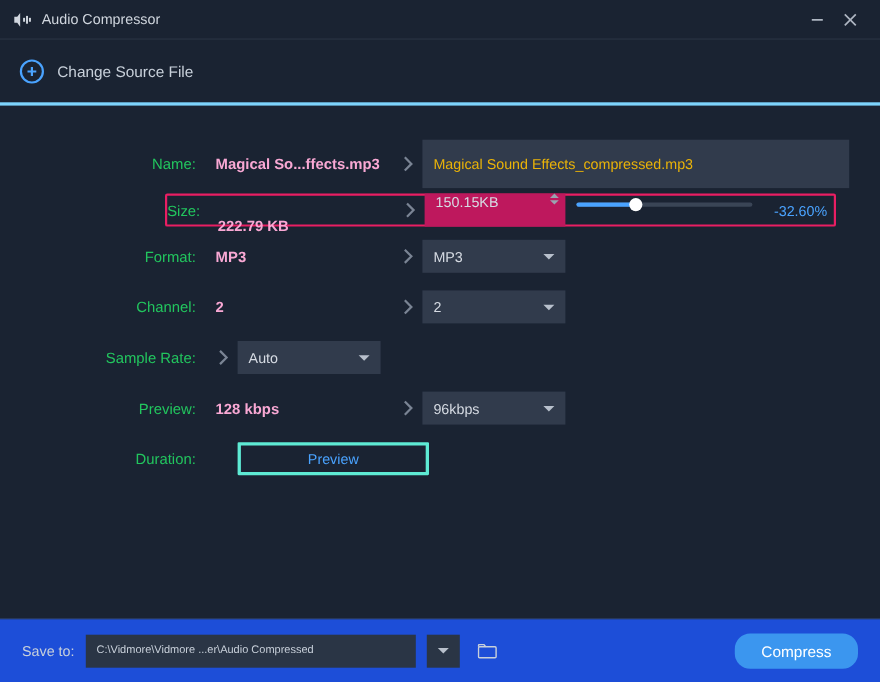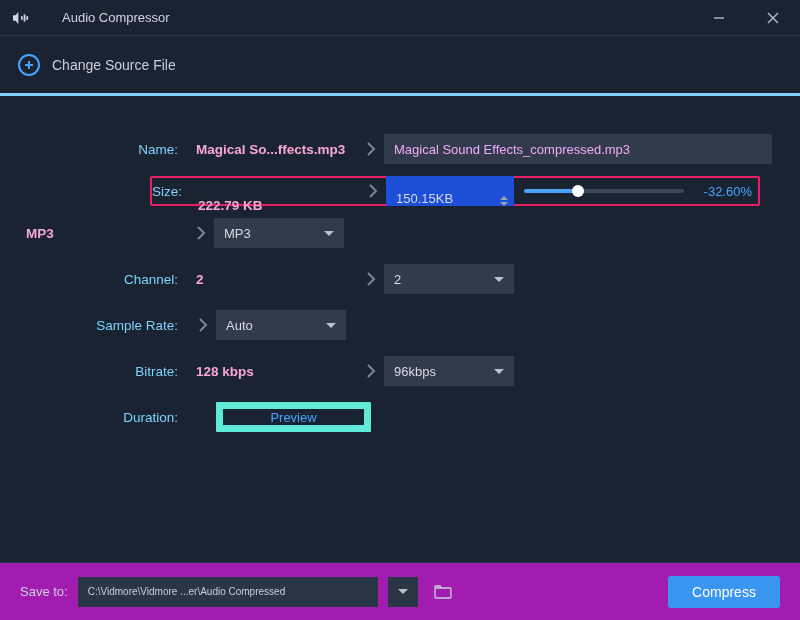--- a/index.html
+++ b/index.html
@@ -1,69 +1,69 @@
 <!DOCTYPE html>
 <html><head>
 <meta charset="utf-8">
 <style>
   * { box-sizing: border-box; margin: 0; padding: 0; font-family: "Segoe UI", Arial, sans-serif; }
   html, body { width: 800px; height: 620px; background: #1a2332; color: #c8d0da; overflow: hidden; }
   body { display: flex; flex-direction: column; }
 
-  .titlebar { height: 36px; display: flex; align-items: center; padding: 0 12px; border-bottom: 1px solid #2a3545; gap: 24px; }
+  .titlebar { height: 36px; display: flex; align-items: center; padding: 0 12px; border-bottom: 1px solid #2a3545; }
   .titlebar .app-icon { width: 18px; height: 16px; margin-right: 8px; }
   .titlebar .title { font-size: 13px; color: #d0d6de; flex: 0 0 auto; }
   .titlebar .spacer { flex: 1; }
   .titlebar .win-btn { width: 30px; height: 30px; display: flex; align-items: center; justify-content: center; color: #aeb6c2; }
 
   .subbar { height: 60px; display: flex; align-items: center; padding: 0 18px; border-bottom: 3px solid #7dd3fc; }
   .subbar .plus-circle { width: 22px; height: 22px; border: 2px solid #4aa3ff; border-radius: 50%; display: flex; align-items: center; justify-content: center; color: #4aa3ff; margin-right: 12px; }
   .subbar .label { font-size: 14px; color: #c8d0da; }
 
   .content { flex: 1; padding: 30px 20px 0 20px; }
 
   .row { display: flex; align-items: center; height: 46px; }
-  .row .lbl { width: 170px; text-align: right; font-size: 13.5px; color: #7dd3fc; padding-right: 12px; }
+  .row .lbl { width: 170px; text-align: right; font-size: 13.5px; color: #22c55e; padding-right: 12px; }
   .row .val { width: 168px; font-size: 13.5px; color: #f9a8d4; padding-left: 6px; font-weight: bold; }
   .row .arrow { width: 26px; display: flex; align-items: center; justify-content: center; }
   .row .rhs { flex: 1; display: flex; align-items: center; gap: 10px; padding-right: 6px; }
 
   .size-hl { border: 2px solid #e91e63; border-radius: 2px; height: 30px; margin-left: 130px; margin-right: 20px; padding-left: 0; margin-bottom: 4px; margin-top: 4px; }
   .size-hl .lbl { width: 40px; }
   .size-hl .val { width: 168px; margin-top: 29px; }
 
-  .textfield { height: 30px; background: #313b4c; border: none; color: #f0abfc; font-size: 13px; padding: 0 10px; outline: none; }
+  .textfield { height: 44px; background: #313b4c; border: none; color: #eab308; font-size: 13px; padding: 0 10px; outline: none; }
   .namefield { width: 388px; }
 
-  .sizebox { width: 128px; height: 30px; background: #1d4ed8; display: flex; align-items: flex-end; padding: 0 6px 0 10px; }
+  .sizebox { width: 128px; height: 30px; background: #be185d; display: flex; align-items: flex-start; padding: 0 6px 0 10px; }
   .sizebox .sv { flex: 1; font-size: 13px; color: #d6dbe3; }
   .sizebox .steppers { display: flex; flex-direction: column; gap: 2px; }
   .sizebox .steppers div { width: 0; height: 0; border-left: 4px solid transparent; border-right: 4px solid transparent; }
   .stepper-up { border-bottom: 4px solid #9aa3b0; }
   .stepper-dn { border-top: 4px solid #9aa3b0; }
 
-  .slider-wrap { flex: 1; display: flex; align-items: center; gap: 10px; }
+  .slider-wrap { flex: 1; display: flex; gap: 10px; }
   .slider { position: relative; flex: 1; height: 4px; background: #3a4556; border-radius: 2px; }
   .slider .fill { position: absolute; left: 0; top: 0; height: 4px; background: #4aa3ff; border-radius: 2px; width: 34%; }
   .slider .thumb { position: absolute; top: 50%; left: 34%; width: 12px; height: 12px; background: #fff; border-radius: 50%; transform: translate(-50%, -50%); }
   .pct { font-size: 13px; color: #4aa3ff; min-width: 58px; text-align: right; }
 
   .dropdown { width: 130px; height: 30px; background: #313b4c; display: flex; align-items: center; padding: 0 10px; cursor: pointer; }
   .dropdown .dv { flex: 1; font-size: 13px; color: #d6dbe3; }
   .caret-down { width: 0; height: 0; border-left: 5px solid transparent; border-right: 5px solid transparent; border-top: 5px solid #b8c0cc; }
 
-  .preview-btn { width: 155px; height: 30px; border: 7px solid #5eead4; background: transparent; color: #4aa3ff; font-size: 13px; display: flex; align-items: center; justify-content: center; border-radius: 1px; margin-left: 0; }
-
-  .footer { height: 58px; background: #a21caf; border-top: 1px solid #2a3545; display: flex; align-items: center; padding: 0 20px; gap: 10px; }
+  .preview-btn { width: 174px; height: 30px; border: 3px solid #5eead4; background: transparent; color: #4aa3ff; font-size: 13px; display: flex; align-items: center; justify-content: center; border-radius: 1px; margin-left: 0; }
+
+  .footer { height: 58px; background: #1d4ed8; border-top: 1px solid #2a3545; display: flex; align-items: center; padding: 0 20px; gap: 10px; }
   .footer .sv-lbl { font-size: 13px; color: #c8d0da; }
   .pathbox { flex: 0 0 300px; height: 30px; background: #2a3545; display: flex; align-items: center; padding: 0 10px; font-size: 10px; color: #c8d0da; }
   .dd-btn { width: 30px; height: 30px; background: #2a3545; display: flex; align-items: center; justify-content: center; }
   .folder-btn { width: 30px; height: 30px; display: flex; align-items: center; justify-content: center; }
   .footer .spacer { flex: 1; }
-  .compress-btn { width: 112px; height: 32px; background: #3b96ef; color: #fff; font-size: 14px; border: none; border-radius: 3px; }
+  .compress-btn { width: 112px; height: 32px; background: #3b96ef; color: #fff; font-size: 14px; border: none; border-radius: 14px; }
 
   svg { display: block; }
 </style>
 </head>
 <body>
 
 <div class="titlebar">
   <span class="app-icon">
     <svg viewBox="0 0 20 18" width="18" height="16">
       <polygon points="1,6 4,6 7,2 7,16 4,12 1,12" fill="#d0d6de"></polygon>
@@ -132,20 +132,21 @@
         <div class="slider">
           <div class="fill"></div>
           <div class="thumb"></div>
         </div>
         <span class="pct">-32.60%</span>
       </div>
     </div>
   </div>
 
   <div class="row">
+    <div class="lbl">Format:</div>
     <div class="val">MP3</div>
     <div class="arrow">
       <svg width="10" height="16" viewBox="0 0 10 16">
           <polyline points="2,2 8,8 2,14" fill="none" stroke="#7a8494" stroke-width="2"></polyline>
         </svg>
     </div>
     <div class="rhs">
       <div class="dropdown">
         <span class="dv">MP3</span>
         <span class="caret-down"></span>
@@ -178,21 +179,21 @@
     </div>
     <div class="rhs">
       <div class="dropdown">
         <span class="dv">Auto</span>
         <span class="caret-down"></span>
       </div>
     </div>
   </div>
 
   <div class="row">
-    <div class="lbl">Bitrate:</div>
+    <div class="lbl">Preview:</div>
     <div class="val">128 kbps</div>
     <div class="arrow">
       <svg width="10" height="16" viewBox="0 0 10 16">
           <polyline points="2,2 8,8 2,14" fill="none" stroke="#7a8494" stroke-width="2"></polyline>
         </svg>
     </div>
     <div class="rhs">
       <div class="dropdown">
         <span class="dv">96kbps</span>
         <span class="caret-down"></span>

